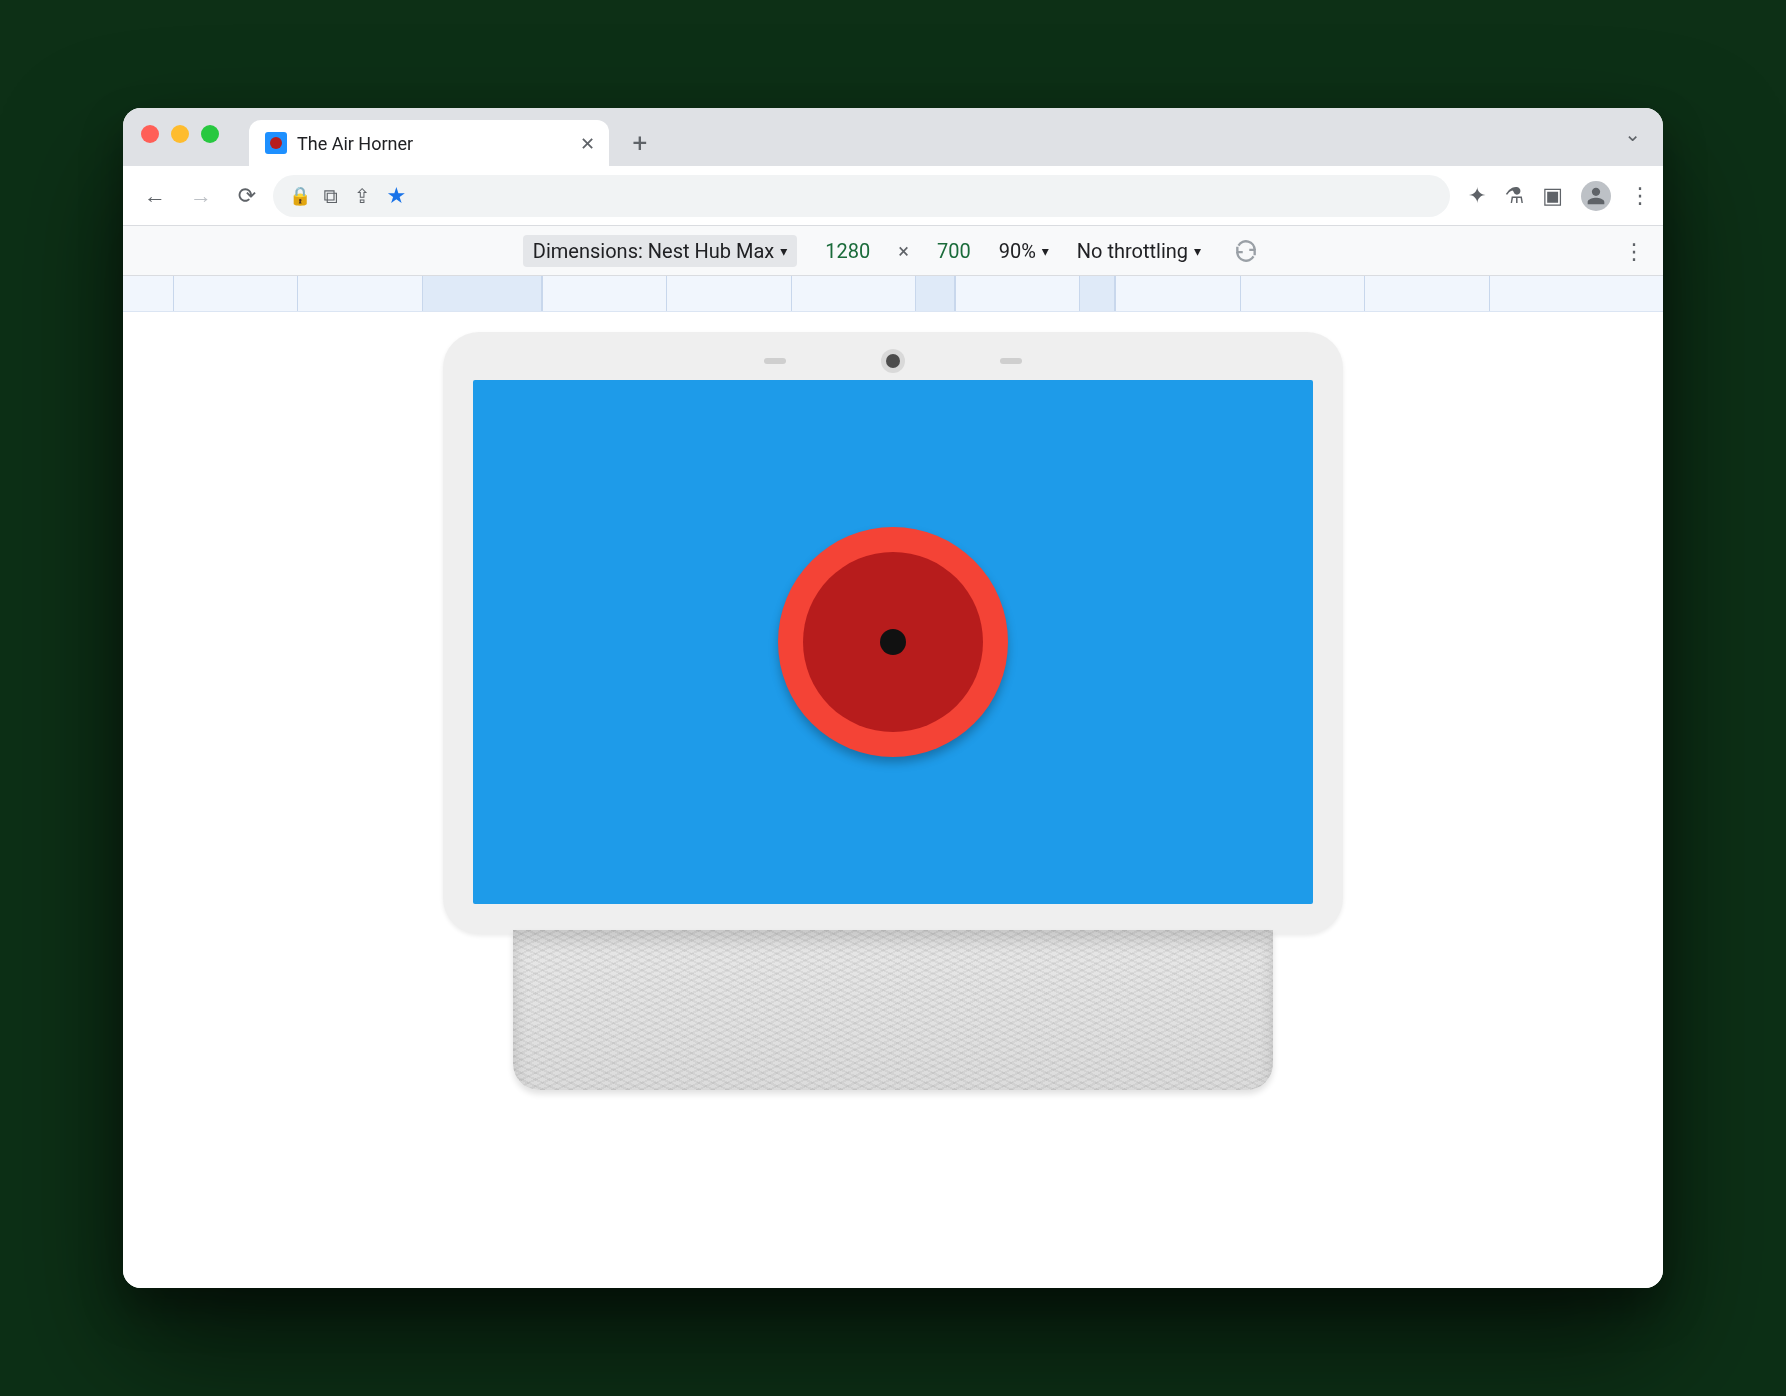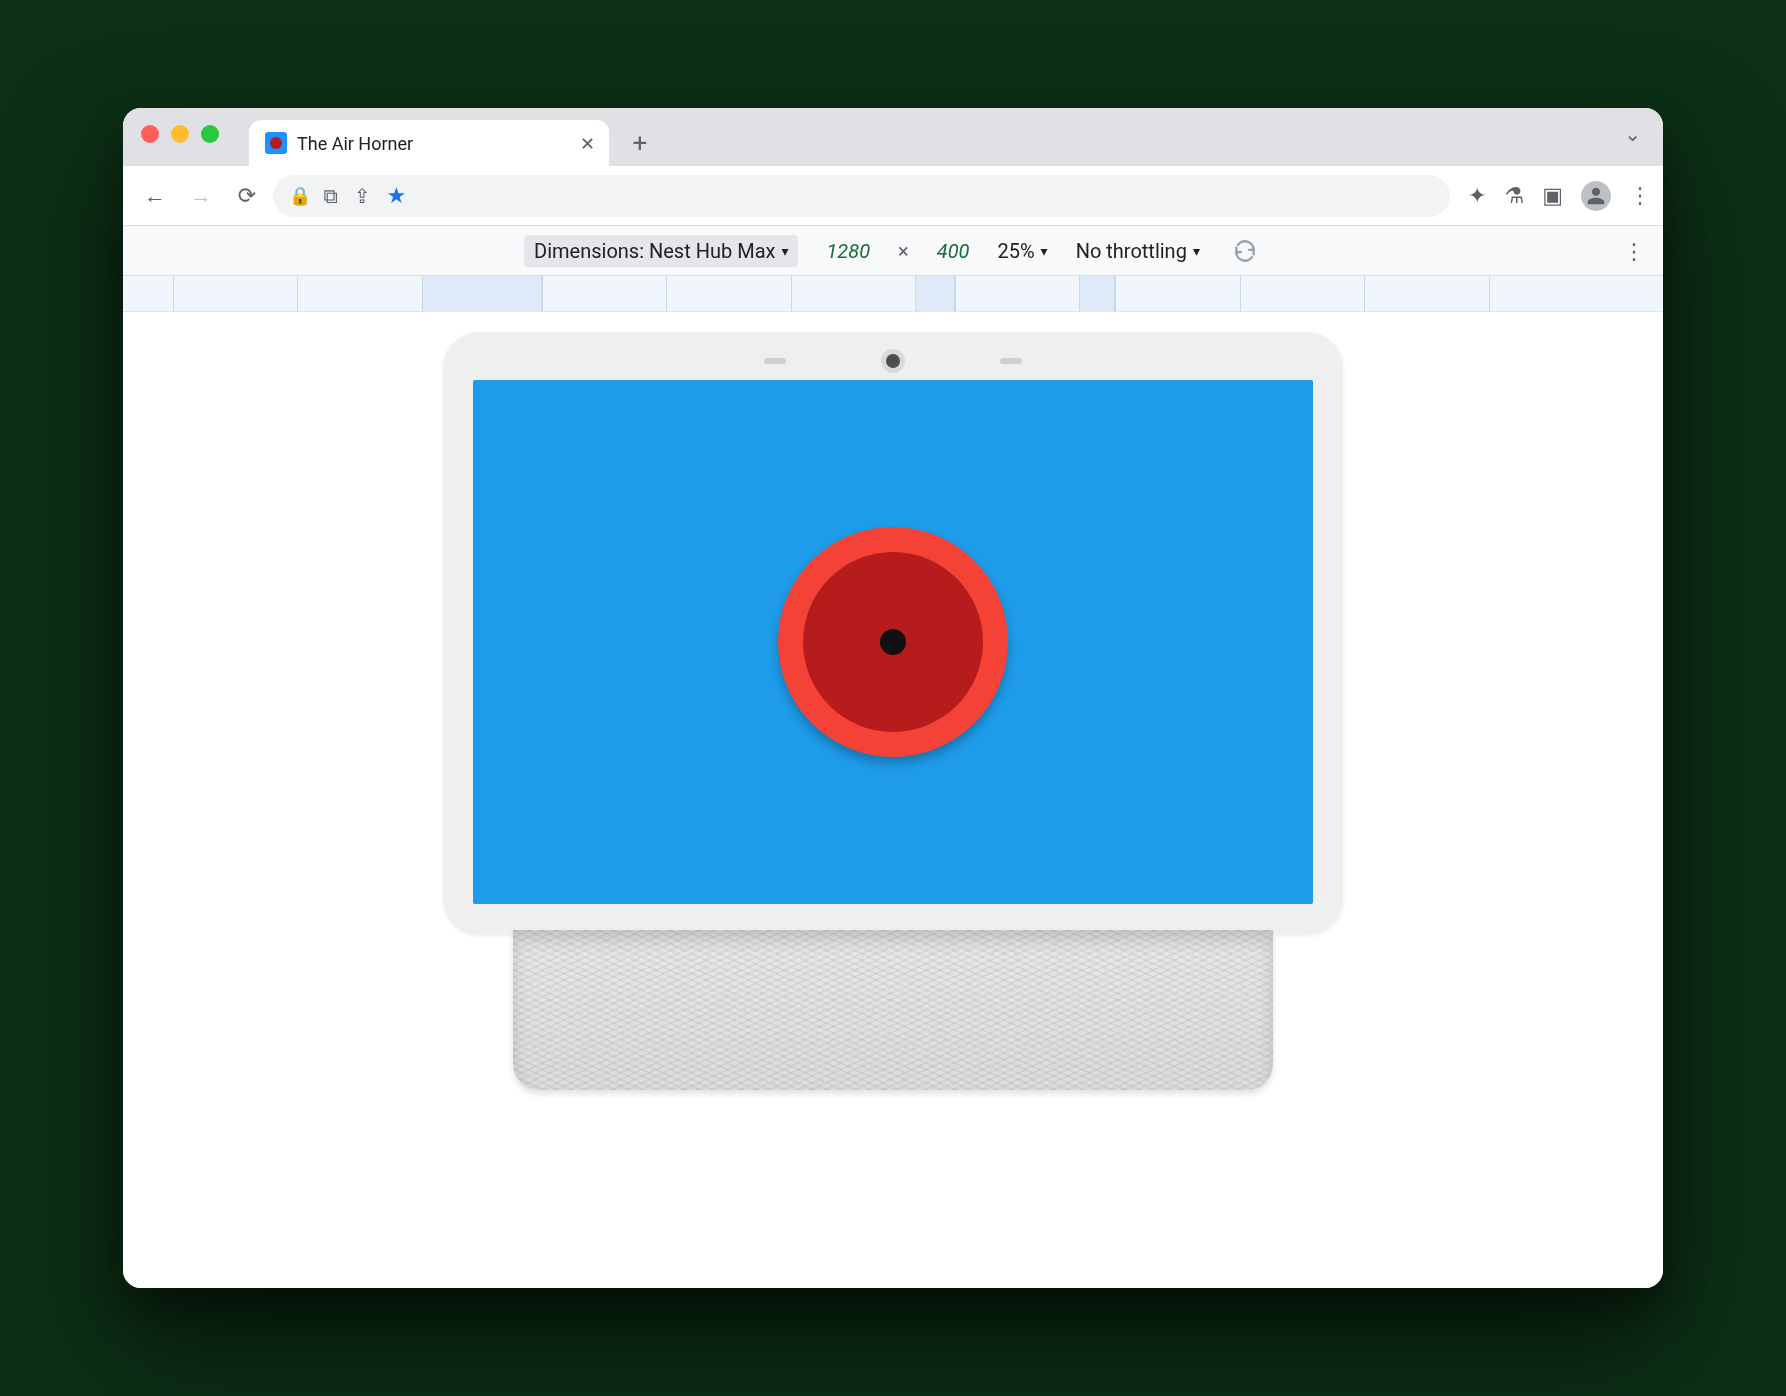--- a/index.html
+++ b/index.html
@@ -138,21 +138,21 @@
   }
   .dev-chip {
     background:#e4e6e9;
     border-radius:4px;
     padding:4px 10px;
     display:flex; align-items:center; gap:6px;
     cursor:pointer;
   }
   .dev-chip .caret, .dev-plain .caret { font-size:14px; }
   .dev-plain { display:flex; align-items:center; gap:6px; cursor:pointer; }
-  .dim-w, .dim-h { color:#1a6b3a;font-style:italic; }
+  .dim-w, .dim-h { color:#1a6b3a; }
   .dim-x { color:#5f6368; }
 
   .rotate-btn {
     width:34px; height:34px; display:flex; align-items:center; justify-content:center;
     color:#9aa0a6; cursor:pointer;
   }
   .rotate-btn svg { width:26px; height:26px; stroke:#9aa0a6; fill:none; stroke-width:2.2; }
 
   .dev-kebab {
     position:absolute; right:18px; top:50%; transform:translateY(-50%);
@@ -280,23 +280,23 @@
     </div>
   </div>
 
   <div class="dev-toolbar">
     <div class="dev-chip">
       <span>Dimensions: Nest Hub Max</span>
       <span class="caret">▾</span>
     </div>
     <span class="dim-w">1280</span>
     <span class="dim-x">×</span>
-    <span class="dim-h">400</span>
+    <span class="dim-h">700</span>
     <div class="dev-plain">
-      <span>25%</span>
+      <span>90%</span>
       <span class="caret">▾</span>
     </div>
     <div class="dev-plain">
       <span>No throttling</span>
       <span class="caret">▾</span>
     </div>
     <div class="rotate-btn">
       <svg viewBox="0 0 24 24">
         <path d="M4 13a8 8 0 0 0 14.9 4M20 11A8 8 0 0 0 5.1 7"></path>
         <path d="M4 8v5h5M20 16v-5h-5"></path>

